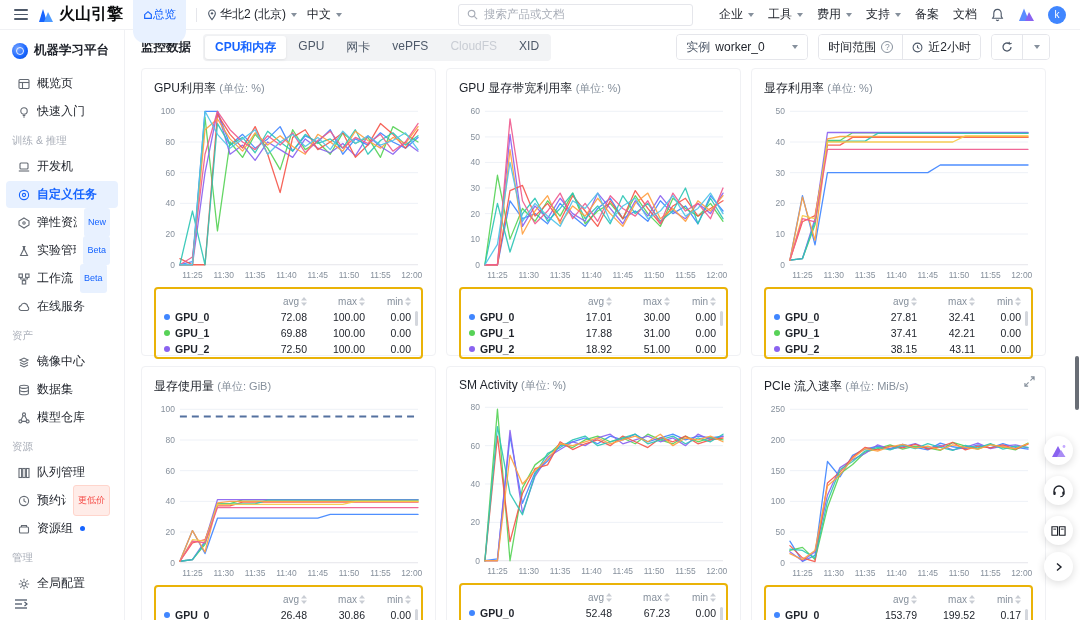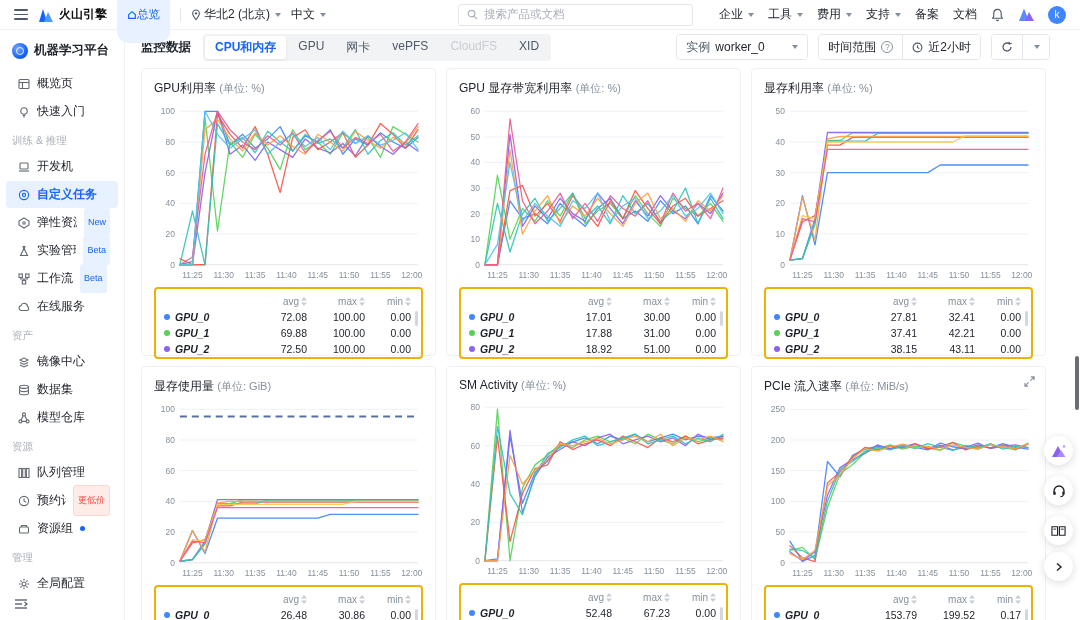--- a/index.html
+++ b/index.html
@@ -3,21 +3,21 @@
 <meta charset="utf-8">
 <style>
   *{margin:0;padding:0;box-sizing:border-box;}
   html,body{width:1080px;height:620px;overflow:hidden;background:#fff;
     font-family:"Liberation Sans","DejaVu Sans",sans-serif;color:#1d2129;}
   
   .navbar{height:30px;display:flex;align-items:center;padding:0 14px;gap:10px;
     border-bottom:1px solid #f0f1f4;font-size:12px;position:relative;z-index:5;background:#fff;}
   .hamburger{width:14px;display:flex;flex-direction:column;gap:3px;cursor:pointer;}
   .hamburger i{height:1.5px;background:#4e5969;border-radius:1px;}
-  .logo{display:flex;align-items:center;gap:5px;font-weight:bold;font-size:12px;color:#0c0d0e;}
+  .logo{display:flex;align-items:center;gap:5px;font-weight:bold;font-size:16px;color:#0c0d0e;}
   .pill{display:flex;align-items:center;background:#e8f1ff;color:#1664ff;
     padding:21px 10px;border-radius:12px;font-size:11.5px;cursor:pointer;}
   .nav-div{width:1px;height:14px;background:#e5e6eb;}
   .nav-item{display:flex;align-items:center;gap:3px;color:#1d2129;cursor:pointer;font-size:12px;}
   .caret{width:0;height:0;border-left:3.5px solid transparent;border-right:3.5px solid transparent;
     border-top:4px solid #86909c;display:inline-block;margin-left:2px;}
   .search{margin-left:auto;display:flex;align-items:center;gap:6px;width:235px;height:22px;
     border:1px solid #e5e6eb;border-radius:3px;padding:0 8px;color:#a9aeb8;font-size:11.5px;}
   .nav-right{display:flex;align-items:center;gap:14px;margin-left:16px;}
   .avatar{width:18px;height:18px;border-radius:50%;background:#4086ff;color:#fff;font-size:10px;
@@ -63,21 +63,21 @@
   .p-title{font-size:12px;margin-bottom:6px;}
   .p-title .t-main{font-weight:normal;color:#1d2129;}
   .p-title .t-unit{color:#86909c;font-size:11px;}
   .plot{width:100%;height:178px;display:block;}
   .ax{font-size:8.5px;fill:#86909c;font-family:"Liberation Sans","DejaVu Sans",sans-serif;}
   .legend{border:2px solid #eab308;border-radius:4px;margin-top:6px;padding:4px 10px 4px 8px;
     position:relative;height:72px;overflow:hidden;}
   .lg-grid{display:grid;grid-template-columns:1fr 56px 58px 46px;align-items:center;}
   .lg-head{color:#86909c;font-size:10px;text-align:right;height:16px;display:flex;
     align-items:center;justify-content:flex-end;gap:2px;cursor:pointer;}
-  .lg-name{font-size:10.5px;font-weight:bold;display:flex;align-items:center;gap:5px;height:16px;font-style:italic;}
+  .lg-name{font-size:10.5px;font-weight:bold;display:flex;align-items:center;gap:5px;height:16px;}
   .lg-val{font-size:10.5px;text-align:right;color:#1d2129;height:16px;line-height:16px;}
   .lg-dot{width:6px;height:6px;border-radius:50%;flex:none;}
   .lg-scroll{position:absolute;right:3px;top:22px;width:3px;height:15px;border-radius:2px;background:#d4d7dd;}
   .expand{position:absolute;top:9px;right:10px;cursor:pointer;}
   
   .fab{position:fixed;right:7px;width:29px;height:29px;border-radius:50%;background:#fff;
     box-shadow:0 2px 8px rgba(0,0,0,.14);display:flex;align-items:center;justify-content:center;
     cursor:pointer;z-index:20;}
   .page-scroll{position:fixed;right:1px;top:356px;width:4px;height:54px;border-radius:2px;background:#696e76;z-index:30;}
 </style>

